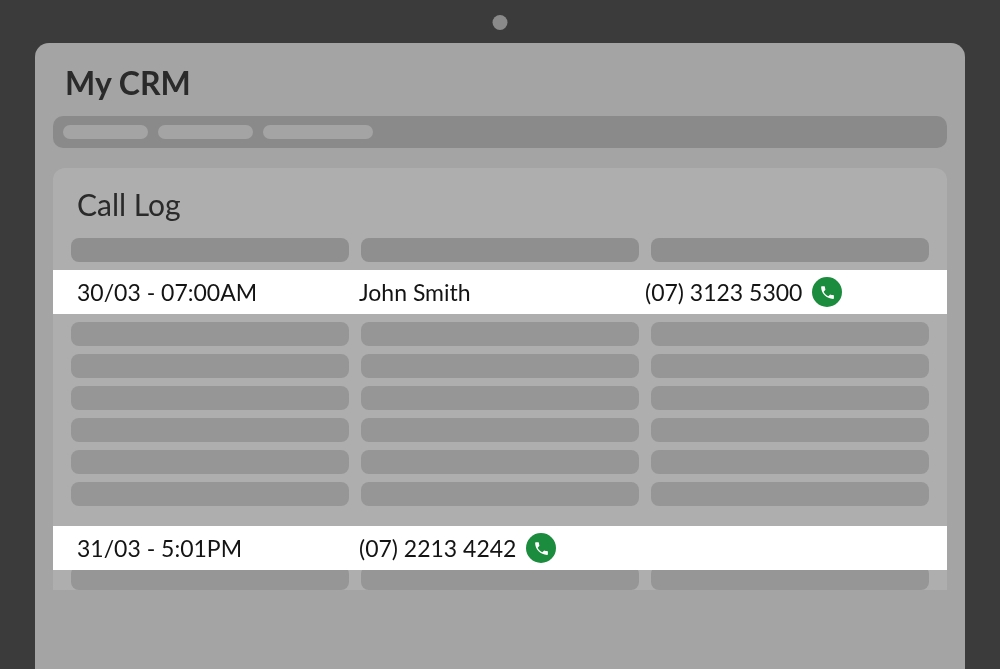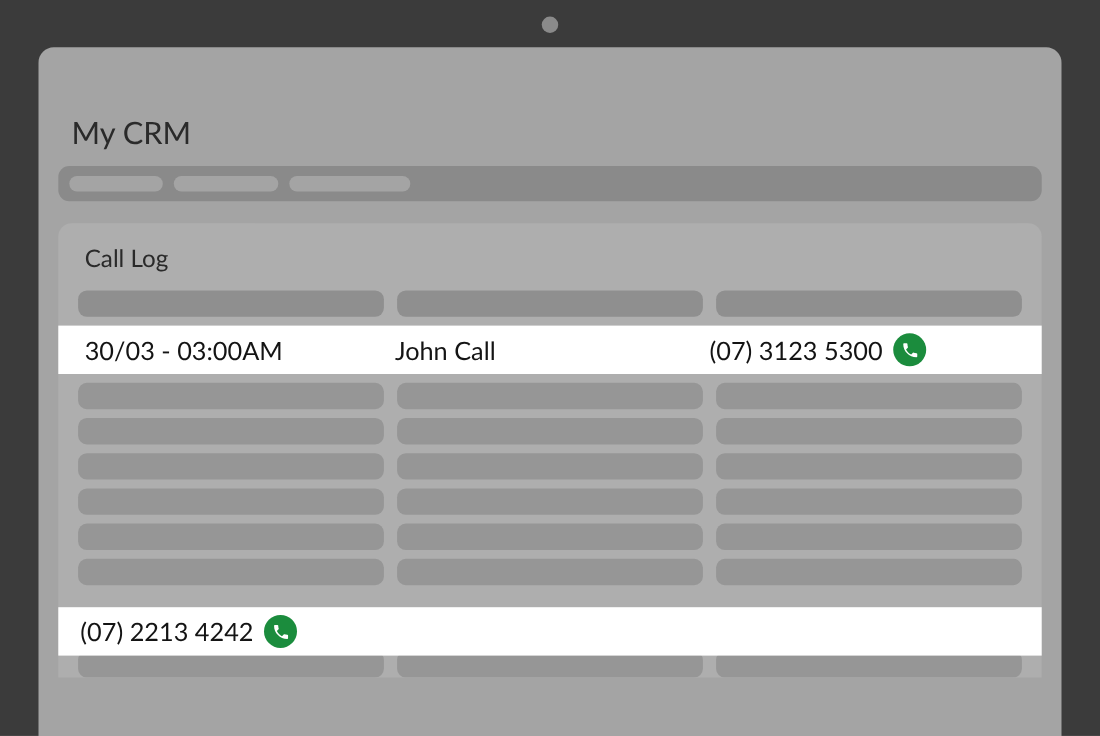--- a/index.html
+++ b/index.html
@@ -30,26 +30,25 @@
       top: 43px;
       left: 35px;
       right: 35px;
       bottom: 0;
       background: #a4a4a4;
       border-radius: 14px 14px 0 0;
       padding: 20px 18px 0 18px;
       overflow: hidden;
     }
     .app-title {
-      font-size: 28px;
+      font-size: 32px;
       color: #2a2a2a;
-      font-weight: 400;
+      font-weight: 700;
       margin-bottom: 14px;
       margin-left: 12px;
-      margin-top: 40px;
     }
     .toolbar {
       background: #8a8a8a;
       border-radius: 10px;
       height: 32px;
       display: flex;
       align-items: center;
       padding: 0 10px;
       gap: 10px;
       margin-bottom: 20px;
@@ -63,21 +62,21 @@
     .toolbar-pill:nth-child(2) { width: 95px; }
     .toolbar-pill:nth-child(3) { width: 110px; }
 
     .panel {
       background: #aeaeae;
       border-radius: 12px 12px 0 0;
       padding: 18px 18px 0 18px;
       overflow: hidden;
     }
     .panel-title {
-      font-size: 22px;
+      font-size: 30px;
       color: #2a2a2a;
       font-weight: 400;
       margin-bottom: 16px;
       margin-left: 6px;
     }
 
     .table-area {
       position: relative;
     }
 
@@ -201,33 +200,34 @@
         <div class="spacer"></div>
           <div class="spacer"></div>
           <div class="spacer"></div>
 
         <div class="ph"></div>
         <div class="ph"></div>
         <div class="ph"></div>
       </div>
 
       <div class="data-row r1">
-        <div class="cell cell-date">30/03 - 03:00AM</div>
-        <div class="cell cell-name">John Call</div>
+        <div class="cell cell-date">30/03 - 07:00AM</div>
+        <div class="cell cell-name">John Smith</div>
         <div class="cell cell-phone">
           <span>(07) 3123 5300</span>
           <span class="call-btn">
             <svg viewBox="0 0 24 24">
                 <path d="M6.6 10.8c1.4 2.8 3.8 5.1 6.6 6.6l2.2-2.2c.3-.3.7-.4 1-.2 1.1.4 2.4.6 3.6.6.6 0 1 .4 1 1V20c0 .6-.4 1-1 1C10.6 21 3 13.4 3 4c0-.6.4-1 1-1h3.4c.6 0 1 .4 1 1 0 1.2.2 2.5.6 3.6.1.4 0 .8-.2 1l-2.2 2.2z"></path>
               </svg>
           </span>
         </div>
       </div>
 
       <div class="data-row r2">
+        <div class="cell cell-date">31/03 - 5:01PM</div>
         <div class="cell cell-phone">
           <span>(07) 2213 4242</span>
           <span class="call-btn">
             <svg viewBox="0 0 24 24">
                 <path d="M6.6 10.8c1.4 2.8 3.8 5.1 6.6 6.6l2.2-2.2c.3-.3.7-.4 1-.2 1.1.4 2.4.6 3.6.6.6 0 1 .4 1 1V20c0 .6-.4 1-1 1C10.6 21 3 13.4 3 4c0-.6.4-1 1-1h3.4c.6 0 1 .4 1 1 0 1.2.2 2.5.6 3.6.1.4 0 .8-.2 1l-2.2 2.2z"></path>
               </svg>
           </span>
         </div>
       </div>
 

